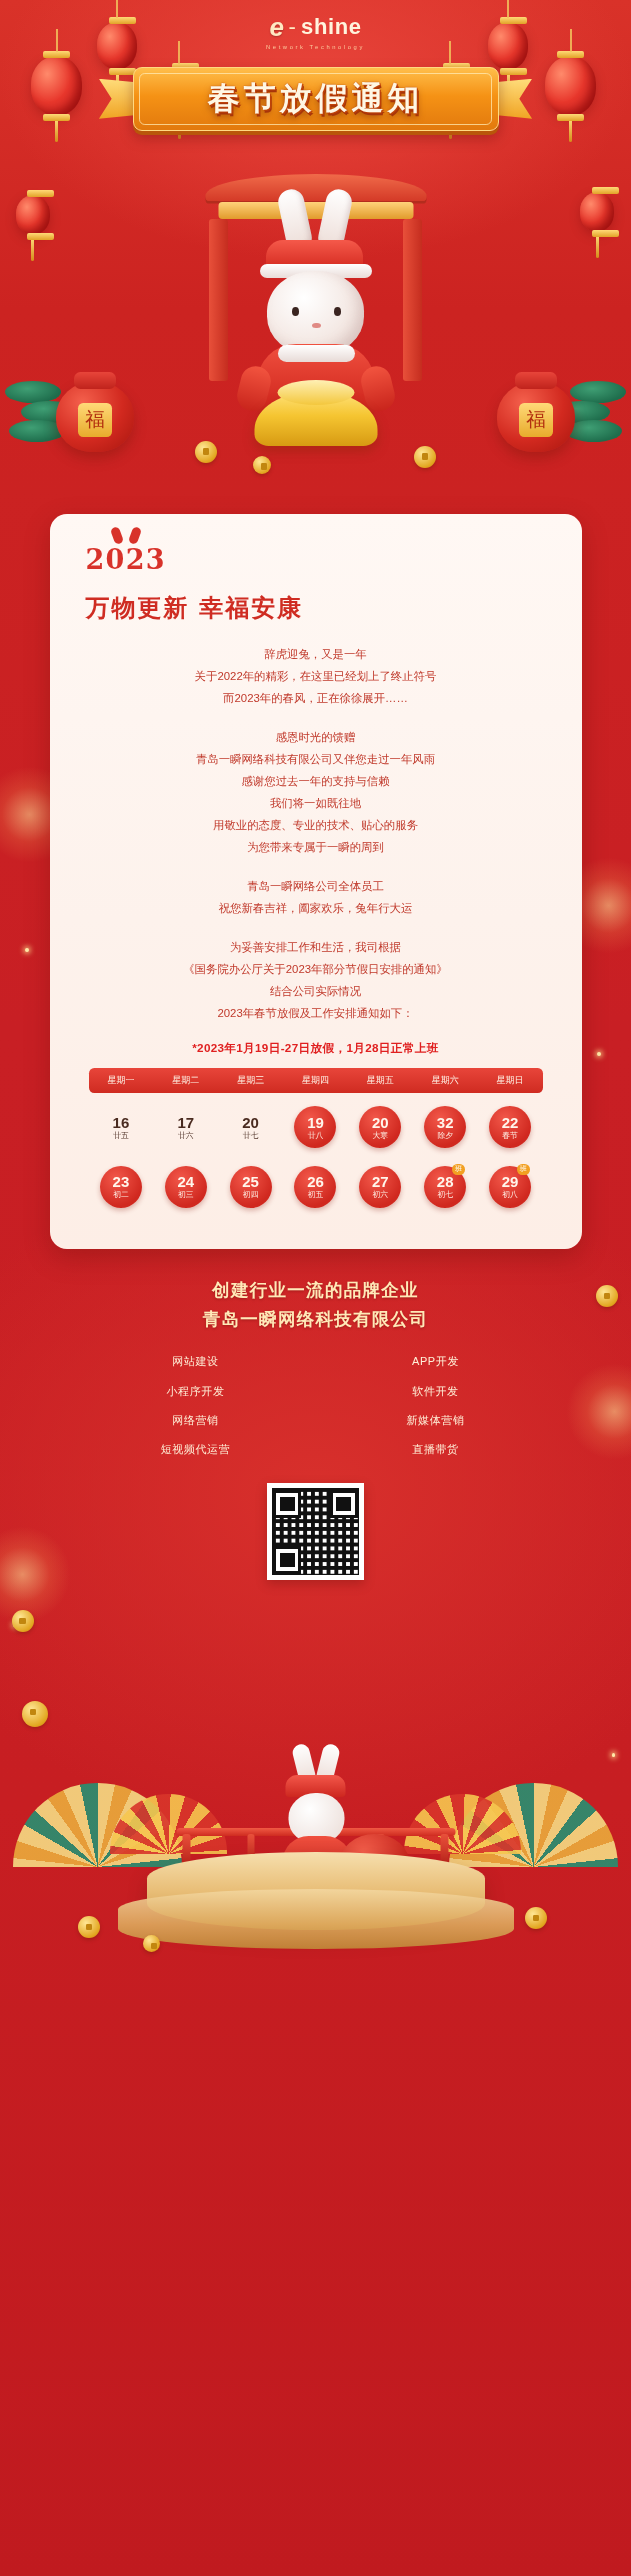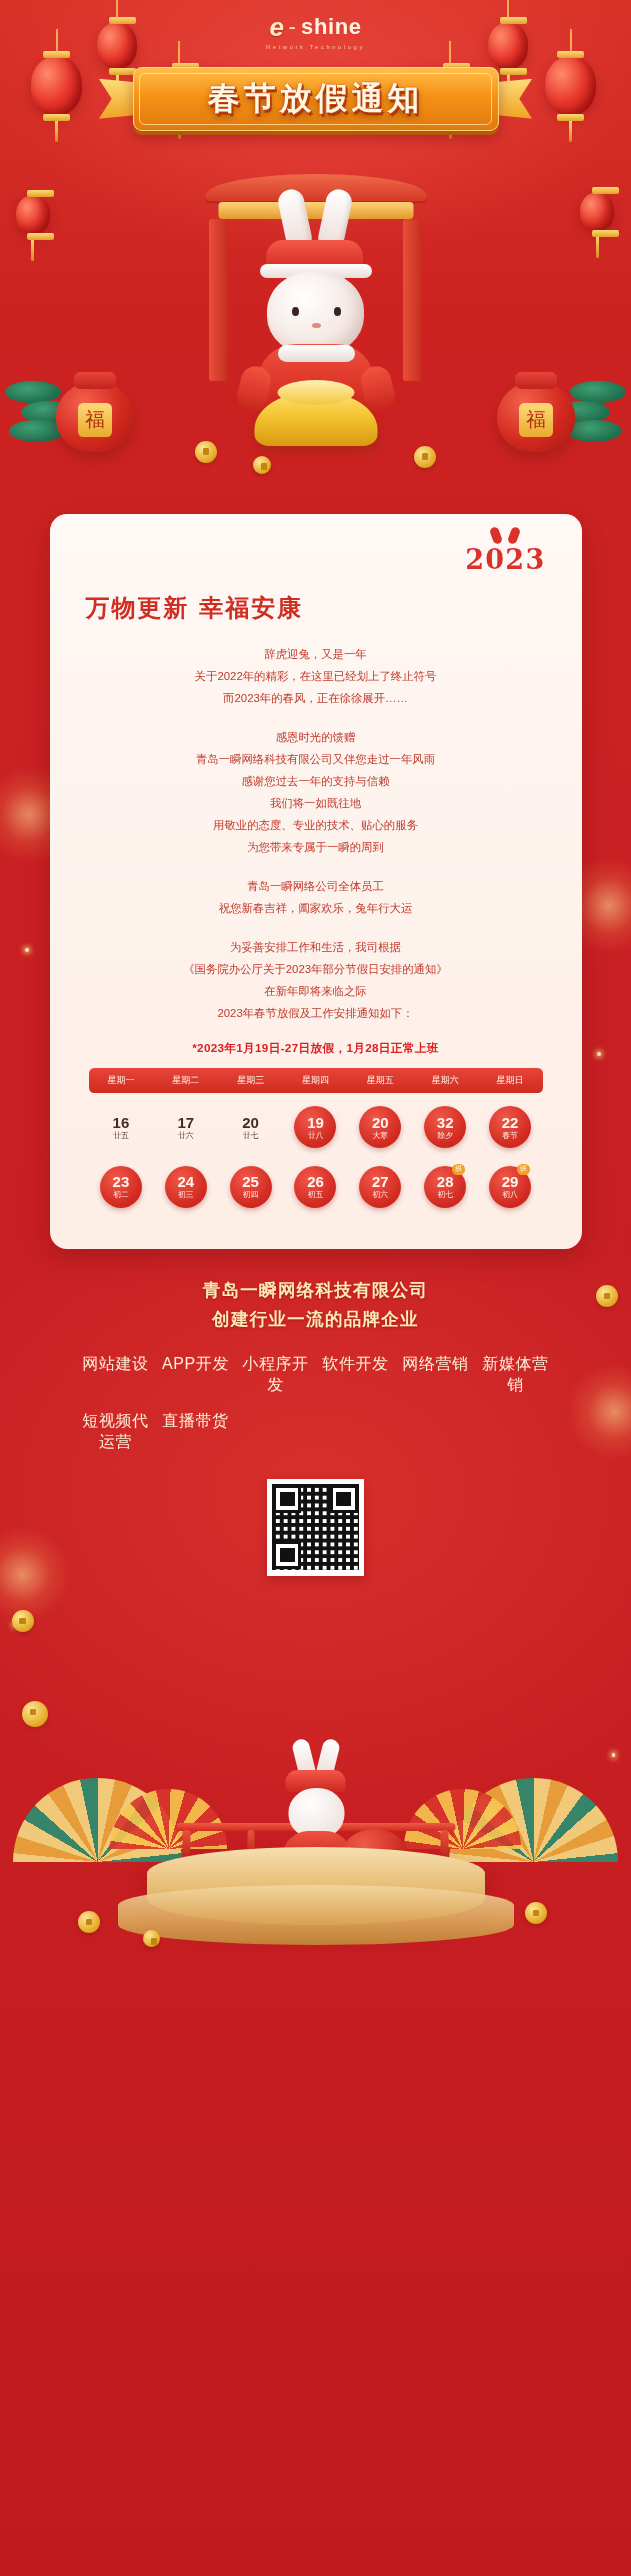--- a/index.html
+++ b/index.html
@@ -384,21 +384,21 @@
     z-index: 8;
     width: 532px;
     margin: 6.5px auto 0;
     background: linear-gradient(180deg,#fff8f4 0%, #fdf2ec 55%, #fdeee6 100%);
     border-radius: 17px;
     box-shadow: 0 9px 26px rgba(90,10,5,.28);
     padding: 26px 36px 34px;
     box-sizing: border-box;
   }
   .card-logo {
-    text-align: right;
+    text-align: left;
     margin: 3.9px 0 17px;
   }
   .card-logo .mark {
     display: inline-block;
     font-family: "DejaVu Serif", serif;
     font-size: 27px;
     font-weight: bold;
     color: #d8322a;
     letter-spacing: 1.3px;
     position: relative;
@@ -526,24 +526,24 @@
     color: #ffe9b8;
     letter-spacing: 1.3px;
     font-weight: bold;
     line-height: 28.6px;
     text-shadow: 0 1.3px 2.6px rgba(90,10,0,.4);
   }
   .services {
     margin: 21px auto 0;
     width: 480px;
     display: grid;
-    grid-template-columns: repeat(6, 1fr);
+    grid-template-columns: repeat(2, 1fr);
     row-gap: 14.3px;
     color: #fff0d8;
-    font-size: 16px;
+    font-size: 11px;
     letter-spacing: 0.6px;
   }
   .qr {
     width: 97px;
     height: 97px;
     margin: 26px auto 0;
     background: #fff;
     padding: 5.2px;
     box-sizing: border-box;
     box-shadow: 0 3.9px 10.4px rgba(90,10,5,.3);
@@ -857,21 +857,21 @@
     </div>
 
     <div class="para">
       <div>青岛一瞬网络公司全体员工</div>
       <div>祝您新春吉祥，阖家欢乐，兔年行大运</div>
     </div>
 
     <div class="para">
       <div>为妥善安排工作和生活，我司根据</div>
       <div>《国务院办公厅关于2023年部分节假日安排的通知》</div>
-      <div>在新年即将来临之际</div>
+      <div>结合公司实际情况</div>
       <div>2023年春节放假及工作安排通知如下：</div>
     </div>
 
     <div class="notice-line">*2023年1月19日-27日放假，1月28日正常上班</div>
 
     <div class="calendar">
       <div class="cal-head">
         <span>星期一</span>
         <span>星期二</span>
         <span>星期三</span>
@@ -968,22 +968,22 @@
             <span class="cal-num">29</span>
             <span class="cal-sub">初八</span>
           </div>
         </div>
 
       </div>
     </div>
   </div>
 
   <div class="footer">
+    <h2>创建行业一流的品牌企业</h2>
     <h2>青岛一瞬网络科技有限公司</h2>
-    <h2>创建行业一流的品牌企业</h2>
 
     <div class="services">
       <span>网站建设</span>
       <span>APP开发</span>
       <span>小程序开发</span>
       <span>软件开发</span>
       <span>网络营销</span>
       <span>新媒体营销</span>
       <span>短视频代运营</span>
       <span>直播带货</span>

